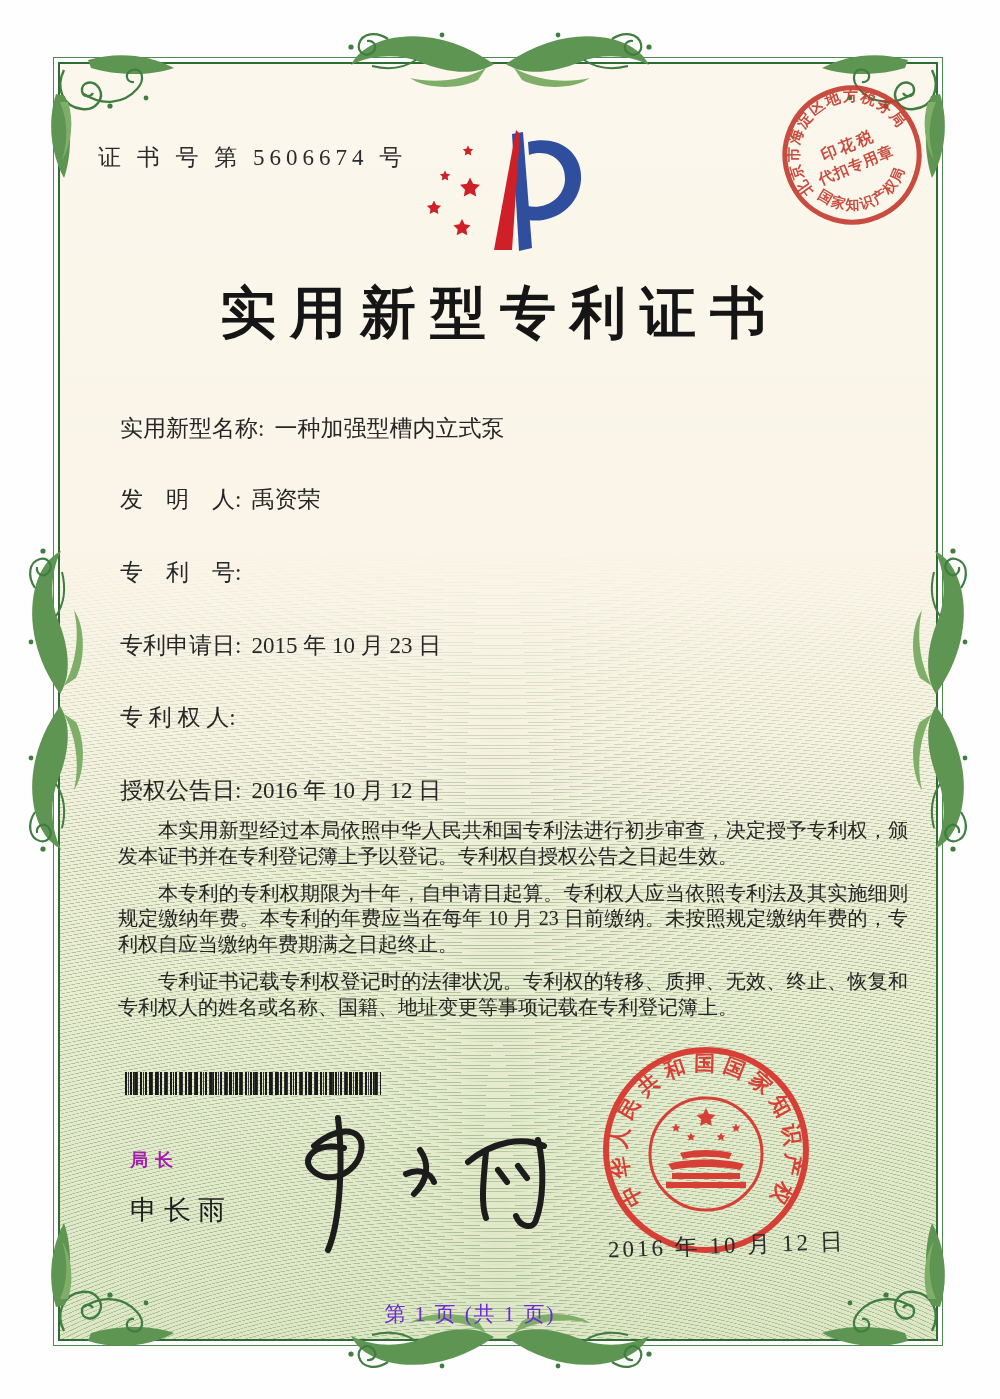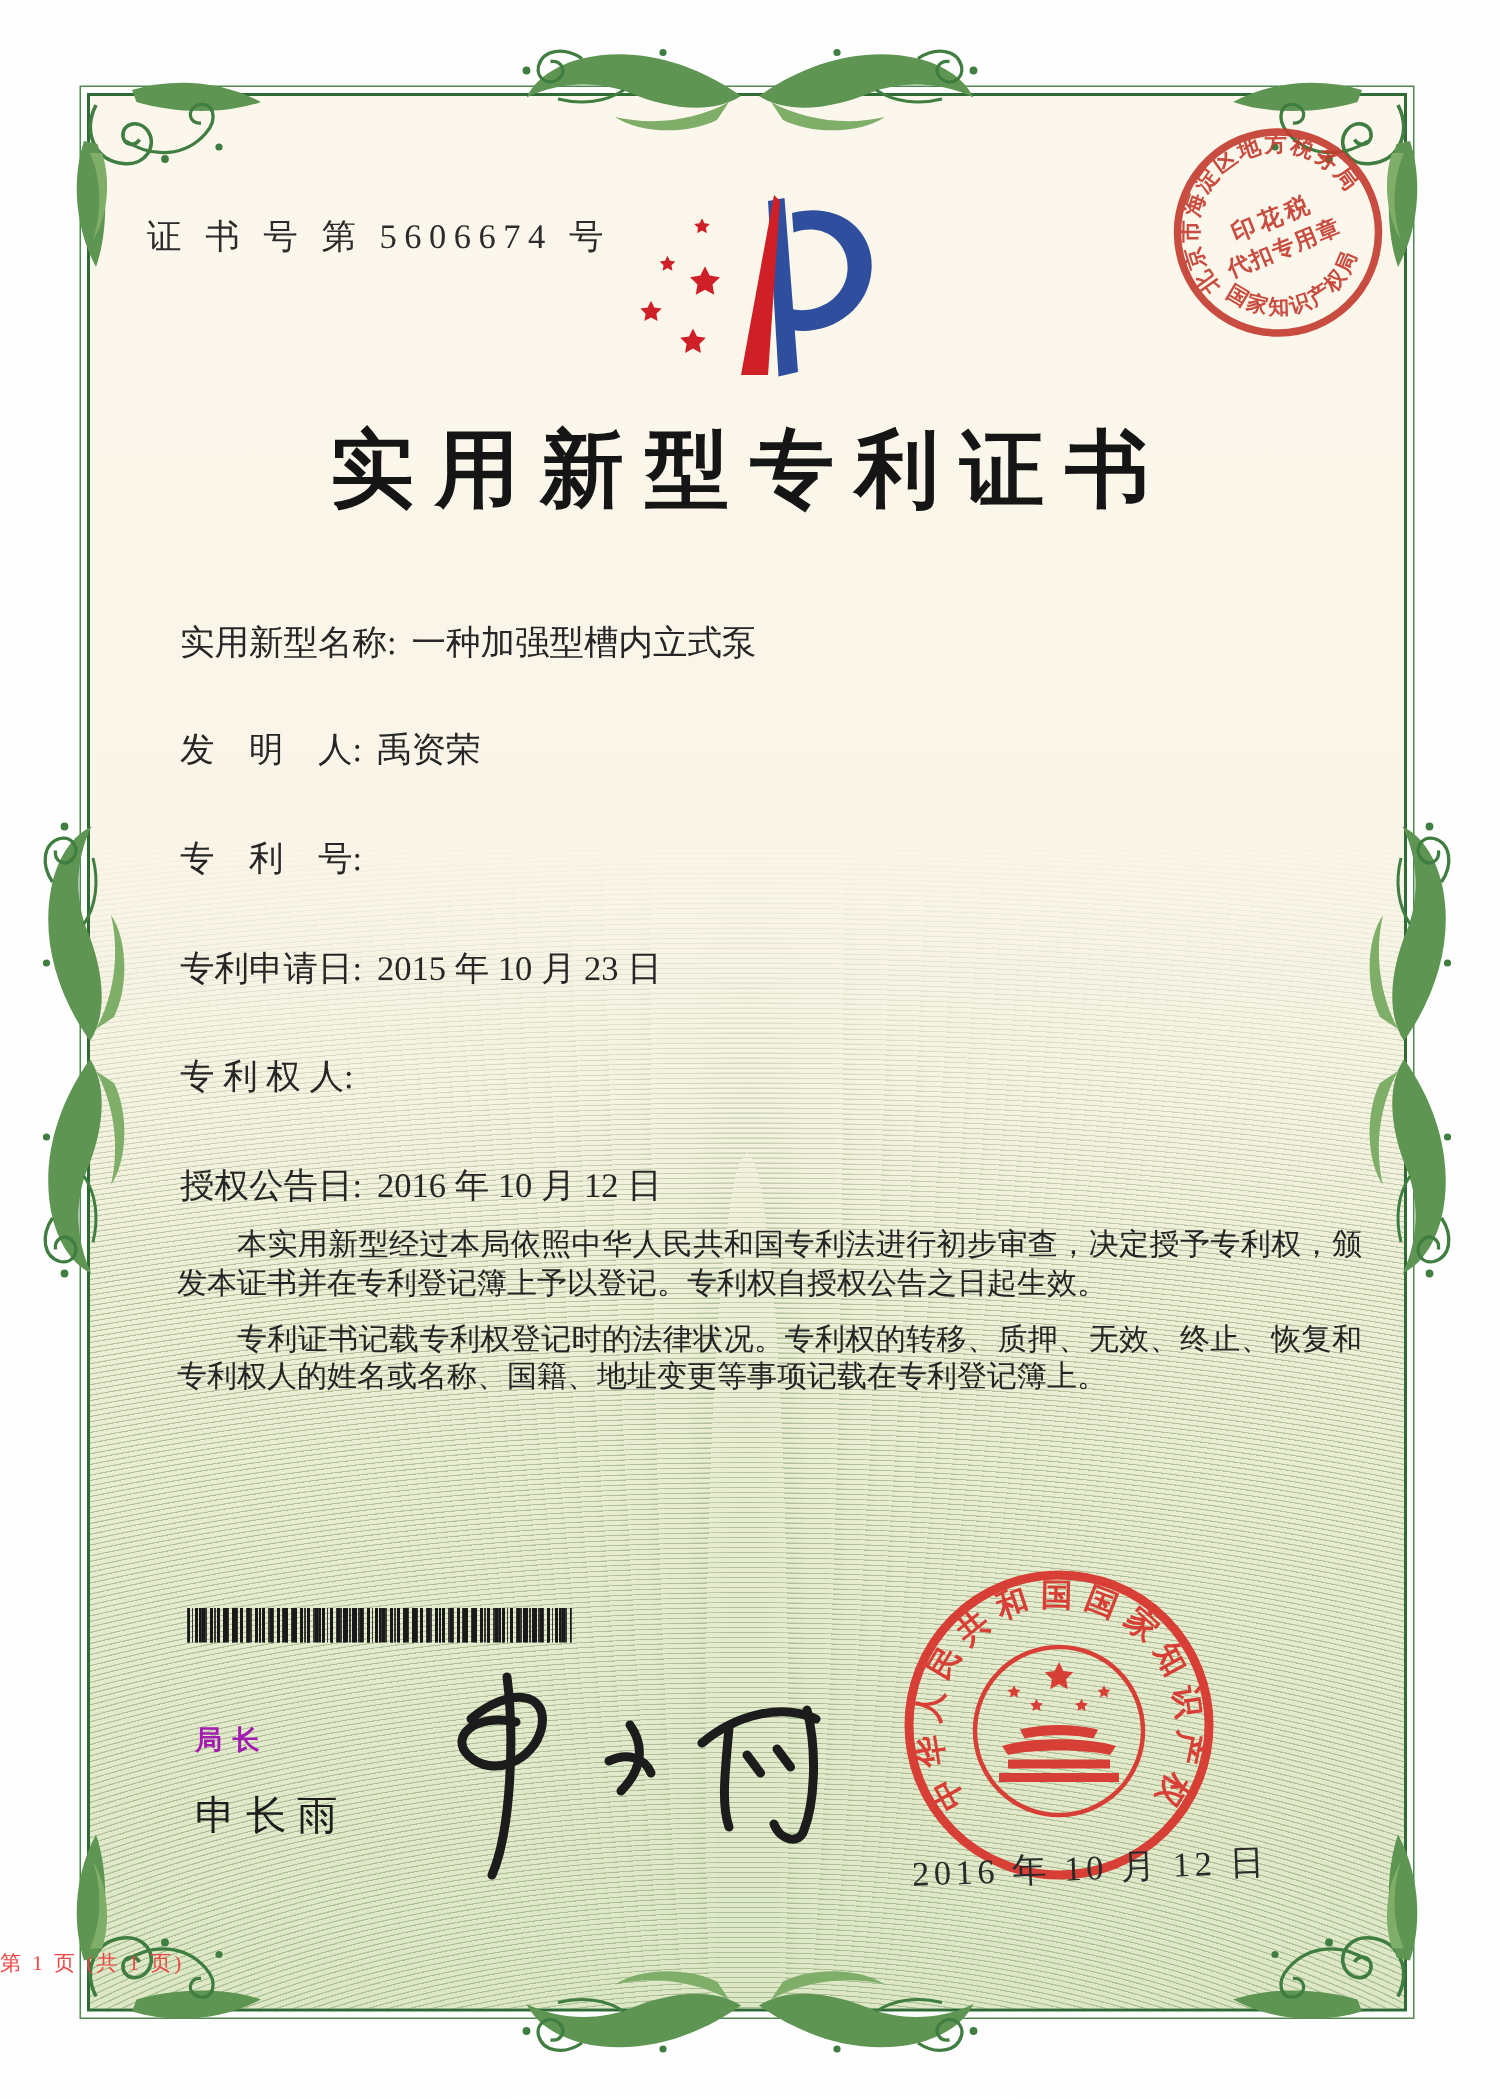--- a/index.html
+++ b/index.html
@@ -31,22 +31,22 @@
   .sig-title{left:130px;top:1148px;font-family:Liberation Sans, sans-serif;
              font-weight:600;font-size:18px;letter-spacing:7px;color:#a21caf;}
   .sig-name{left:130px;top:1192px;font-family:"Liberation Sans","DejaVu Sans",sans-serif;
             font-weight:400;font-size:27px;letter-spacing:7px;color:#1d1d1d;}
   .signature{left:268px;top:1106px;}
   .seal{left:594px;top:1038px;opacity:.93;}
   .taxstamp{left:737px;top:40px;opacity:.9;}
   .logo{left:420px;top:120px;}
   .seal-date{left:608px;top:1230px;font-size:23px;letter-spacing:3px;color:#2a2a2a;
              transform:rotate(-2deg);z-index:4;}
-  .footer{left:0;width:940px;top:1300px;text-align:left;font-size:14px;
-          letter-spacing:2px;color:#ef4444;}
+  .footer{left:0;width:940px;top:1300px;text-align:center;font-size:21px;
+          letter-spacing:2px;color:#6d28d9;}
 </style>
 </head>
 <body>
 
 <div class="page">
 
   <div class="panel"></div>
 
   <svg class="ornaments" width="1000" height="1399" viewBox="0 0 1000 1399">
     <defs>
@@ -139,20 +139,21 @@
   <div class="abs field" style="top:702px">
     <span class="fl">专 利 权 人:</span>
   </div>
   <div class="abs field" style="top:775px">
     <span class="fl">授权公告日:</span>
     <span class="fv">2016 年 10 月 12 日</span>
   </div>
 
   <div class="abs paras">
     <p>本实用新型经过本局依照中华人民共和国专利法进行初步审查，决定授予专利权，颁发本证书并在专利登记簿上予以登记。专利权自授权公告之日起生效。</p>
+    <p>本专利的专利权期限为十年，自申请日起算。专利权人应当依照专利法及其实施细则规定缴纳年费。本专利的年费应当在每年 10 月 23 日前缴纳。未按照规定缴纳年费的，专利权自应当缴纳年费期满之日起终止。</p>
     <p>专利证书记载专利权登记时的法律状况。专利权的转移、质押、无效、终止、恢复和专利权人的姓名或名称、国籍、地址变更等事项记载在专利登记簿上。</p>
   </div>
 
   <div class="abs barcode"></div>
 
   <div class="abs sig-title">局长</div>
   <div class="abs sig-name">申长雨</div>
   <svg class="abs signature" width="320" height="160" viewBox="0 0 320 160" fill="none" stroke="#1c1c1c" stroke-width="6" stroke-linecap="round">
     <path d="M46,40 C72,18 98,22 93,46 C88,68 60,80 44,64 C32,52 48,36 76,42"></path>
     <path d="M70,12 C75,50 73,114 60,144"></path>

